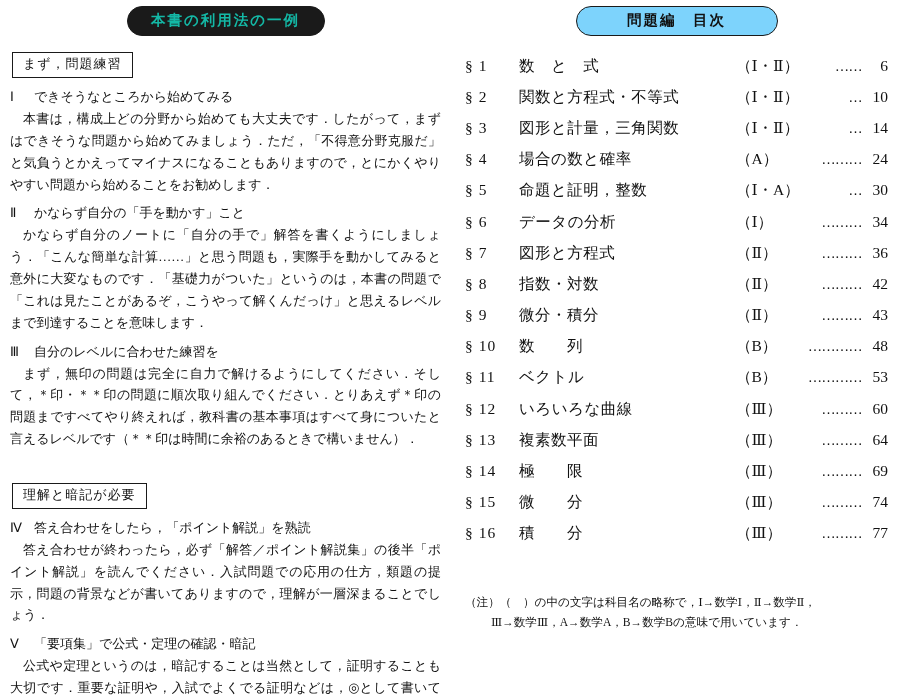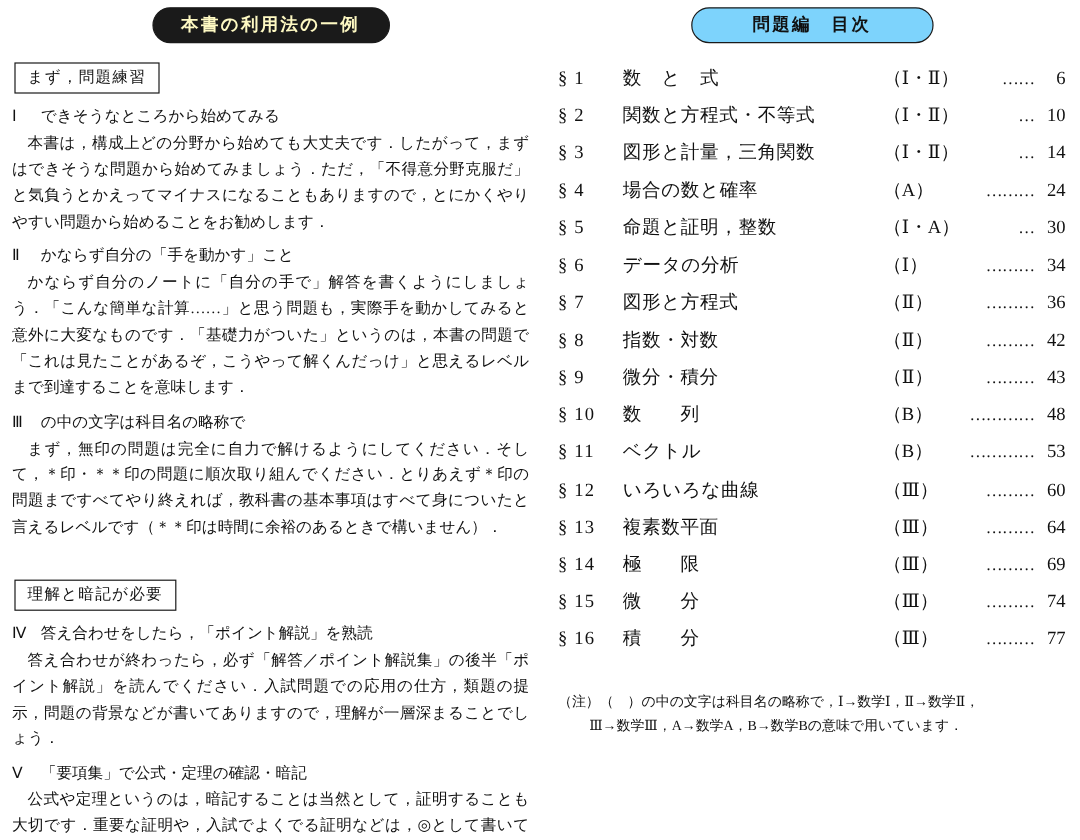--- a/index.html
+++ b/index.html
@@ -40,21 +40,21 @@
     text-align: center;
     font-size: 14.5px;
     letter-spacing: 2px;
     padding: 4px 0 5px 0;
     font-family: "Liberation Sans", "DejaVu Sans", sans-serif;
     font-weight: bold;
   }
   .pill-left {
     width: 196px;
     background: #1a1a1a;
-    color: #fef9c3;
+    color: #14b8a6;
     border-color: #1a1a1a;
   }
   .pill-right {
     width: 200px;
     background: #7dd3fc;
     color: #111111;
   }
 
   
   .sec-label {
@@ -131,21 +131,21 @@
     text-align: right;
     letter-spacing: -0.5px;
     font-size: 14px;
   }
   .toc-page {
     width: 26px;
     flex: none;
     text-align: right;
   }
   .note {
-    margin-top: 26px;
+    margin-top: 44px;
     font-size: 11.6px;
     line-height: 1.7;
   }
   .note-ind {
     padding-left: 26px;
   }
 </style>
 </head>
 <body>
 
@@ -170,21 +170,21 @@
         <div class="item-head">
           <span class="roman">Ⅱ</span>
           <span class="item-head-text">かならず自分の「手を動かす」こと</span>
         </div>
         <p class="para">かならず自分のノートに「自分の手で」解答を書くようにしましょう．「こんな簡単な計算……」と思う問題も，実際手を動かしてみると意外に大変なものです．「基礎力がついた」というのは，本書の問題で「これは見たことがあるぞ，こうやって解くんだっけ」と思えるレベルまで到達することを意味します．</p>
       </div>
 
       <div class="item">
         <div class="item-head">
           <span class="roman">Ⅲ</span>
-          <span class="item-head-text">の中の文字は科目名の略称で</span>
+          <span class="item-head-text">自分のレベルに合わせた練習を</span>
         </div>
         <p class="para">まず，無印の問題は完全に自力で解けるようにしてください．そして，＊印・＊＊印の問題に順次取り組んでください．とりあえず＊印の問題まですべてやり終えれば，教科書の基本事項はすべて身についたと言えるレベルです（＊＊印は時間に余裕のあるときで構いません）．</p>
       </div>
     </div>
 
     <div>
       <div class="sec-label second">理解と暗記が必要</div>
 
       <div class="item">
         <div class="item-head">

